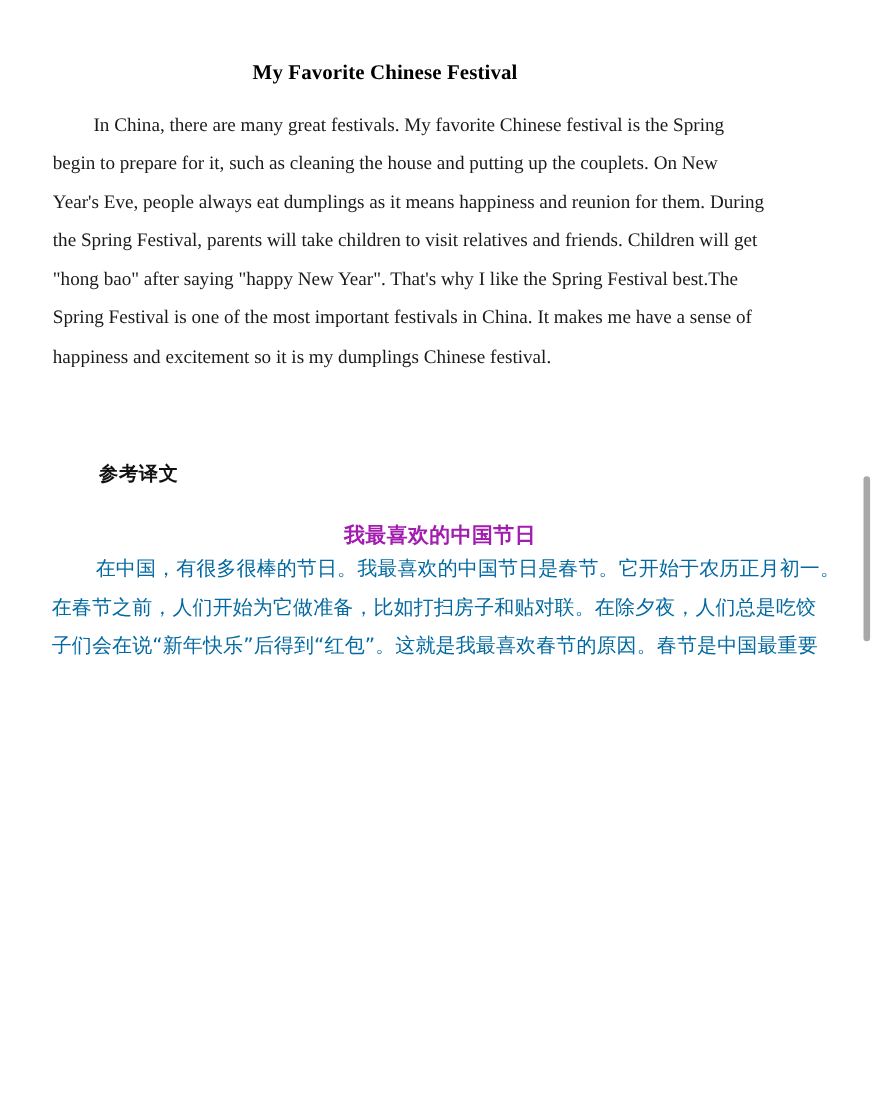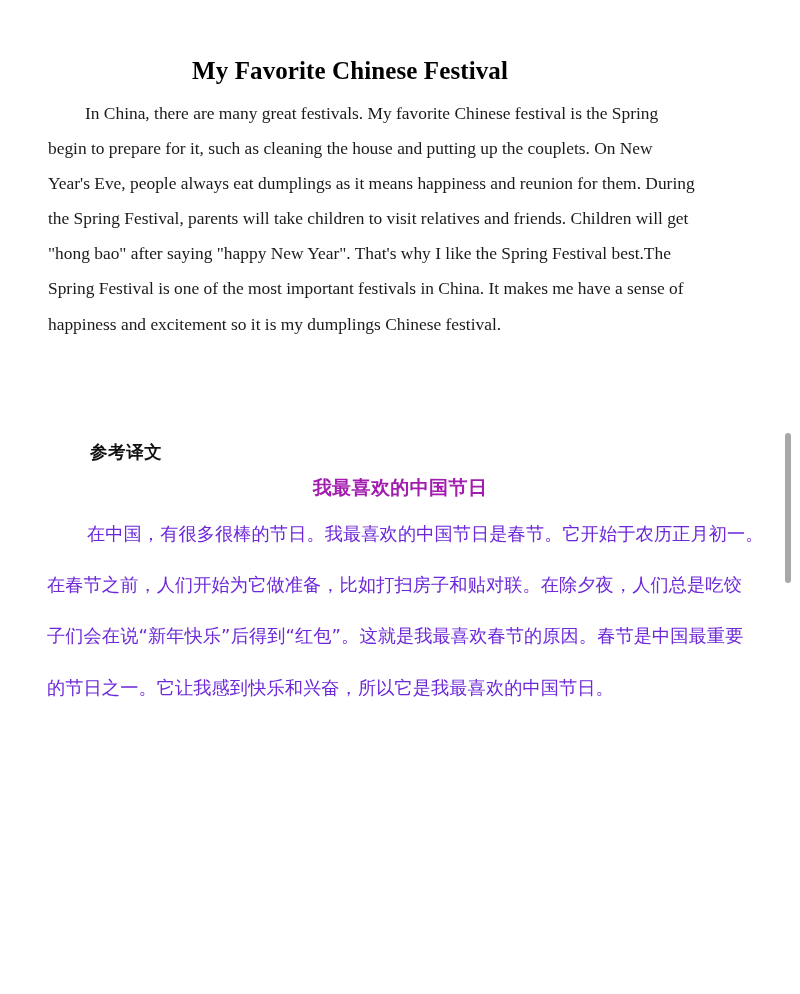--- a/index.html
+++ b/index.html
@@ -29,21 +29,21 @@
 
   
   .doc-title {
     position: absolute;
     left: 0;
     top: 42px;
     width: 700px;
     text-align: center;
     font-family: "Liberation Serif", "DejaVu Serif", serif;
     font-weight: bold;
-    font-size: 25px;
+    font-size: 19px;
     letter-spacing: 0.1px;
     line-height: 24px;
     white-space: pre;
   }
 
   
   .en-body {
     position: absolute;
     left: 48px;
     top: 96px;
@@ -66,21 +66,20 @@
     position: absolute;
     left: 90px;
     top: 418px;
     font-family: "DejaVu Sans", "Liberation Sans", sans-serif;
     font-weight: bold;
     font-size: 17.5px;
     line-height: 26px;
     letter-spacing: 0.6px;
     white-space: pre;
     color: #111111;
-    margin-top: 21px;
   }
 
   
   .cn-title {
     position: absolute;
     left: 0;
     top: 458px;
     width: 800px;
     text-align: center;
     font-family: "DejaVu Sans", "Liberation Sans", sans-serif;
@@ -99,22 +98,21 @@
     top: 500px;
     width: 712px;
   }
   .cn-line {
     font-family: "DejaVu Sans", "Liberation Sans", sans-serif;
     font-size: 18.2px;
     line-height: 35.2px;
     height: 35.2px;
     white-space: pre;
     letter-spacing: 0.1px;
-    color: #6d28d9;
-    margin-top: 16px;
+    color: #0369a1;
   }
   .cn-line.indent {
     text-indent: 40px;
   }
 
   
   .scrollbar-track {
     position: absolute;
     right: 9px;
     top: 0;
@@ -150,19 +148,18 @@
   </div>
 
   <div class="cn-section-label">参考译文</div>
 
   <h2 class="cn-title">我最喜欢的中国节日</h2>
 
   <div class="cn-body">
     <div class="cn-line indent">在中国，有很多很棒的节日。我最喜欢的中国节日是春节。它开始于农历正月初一。</div>
     <div class="cn-line">在春节之前，人们开始为它做准备，比如打扫房子和贴对联。在除夕夜，人们总是吃饺</div>
     <div class="cn-line">子们会在说“新年快乐”后得到“红包”。这就是我最喜欢春节的原因。春节是中国最重要</div>
-    <div class="cn-line">的节日之一。它让我感到快乐和兴奋，所以它是我最喜欢的中国节日。</div>
   </div>
 
   <div class="scrollbar-track"></div>
   <div class="scrollbar-thumb"></div>
 
 </div>
 
 </body></html>

